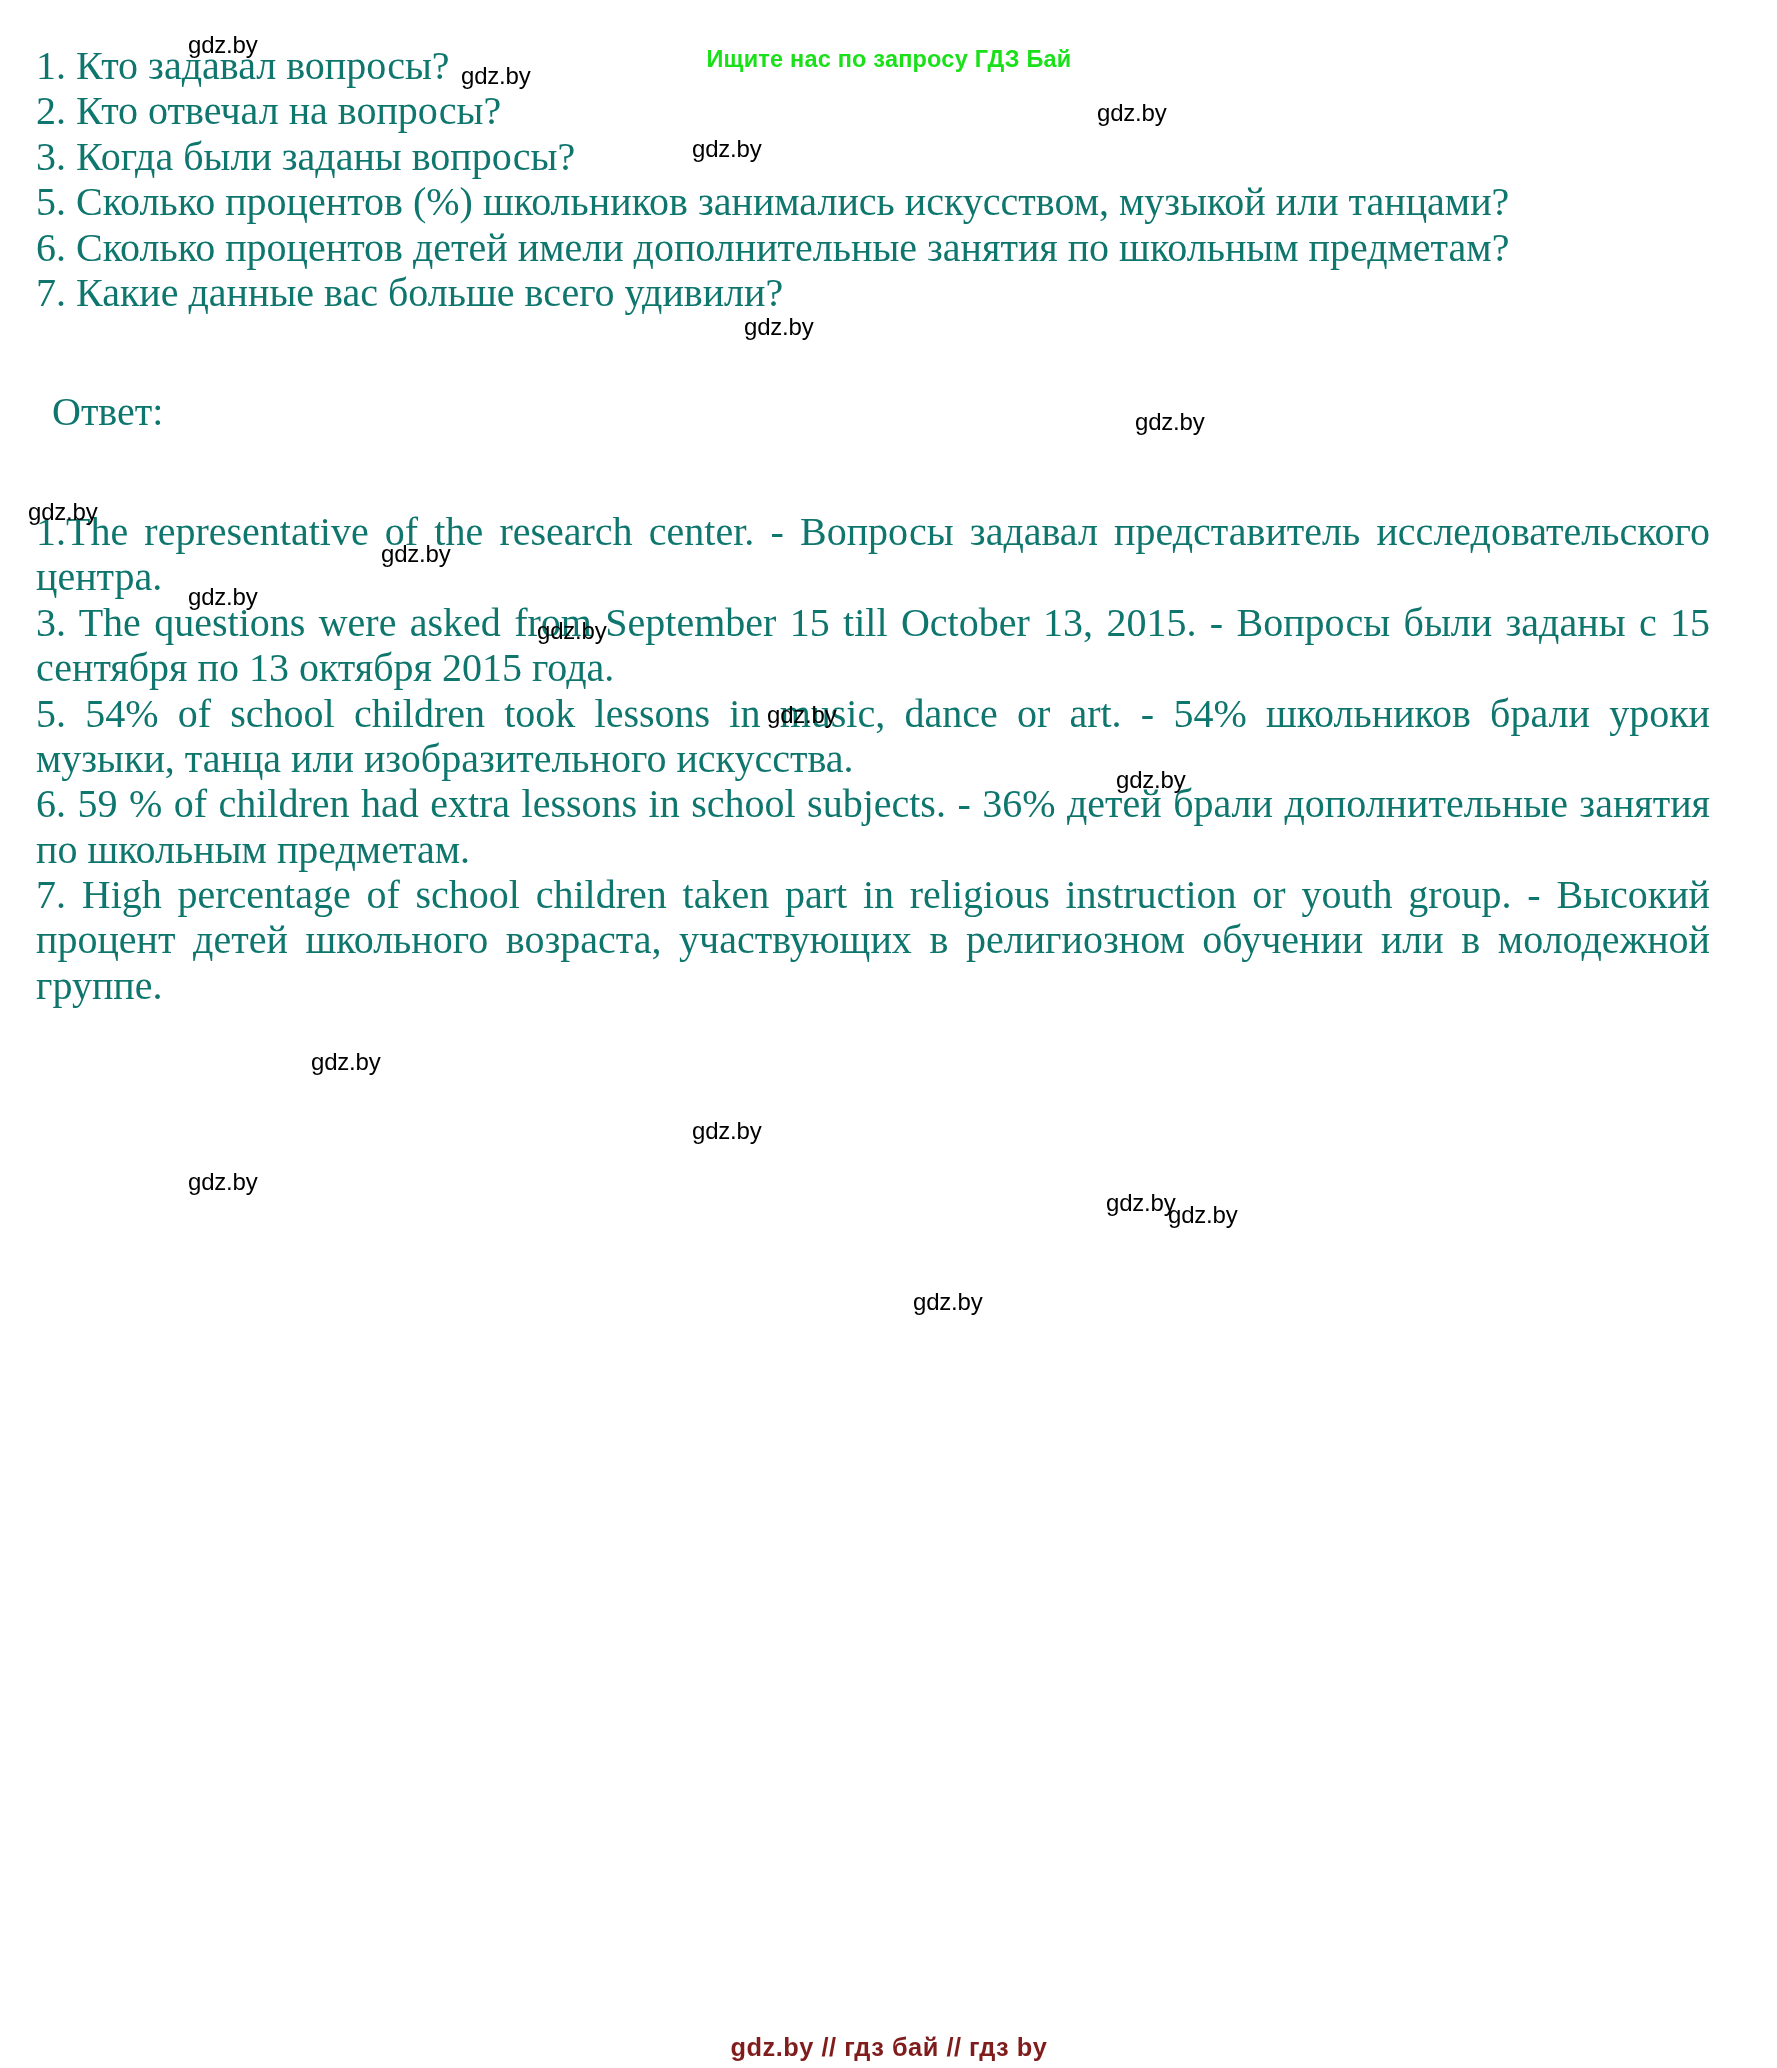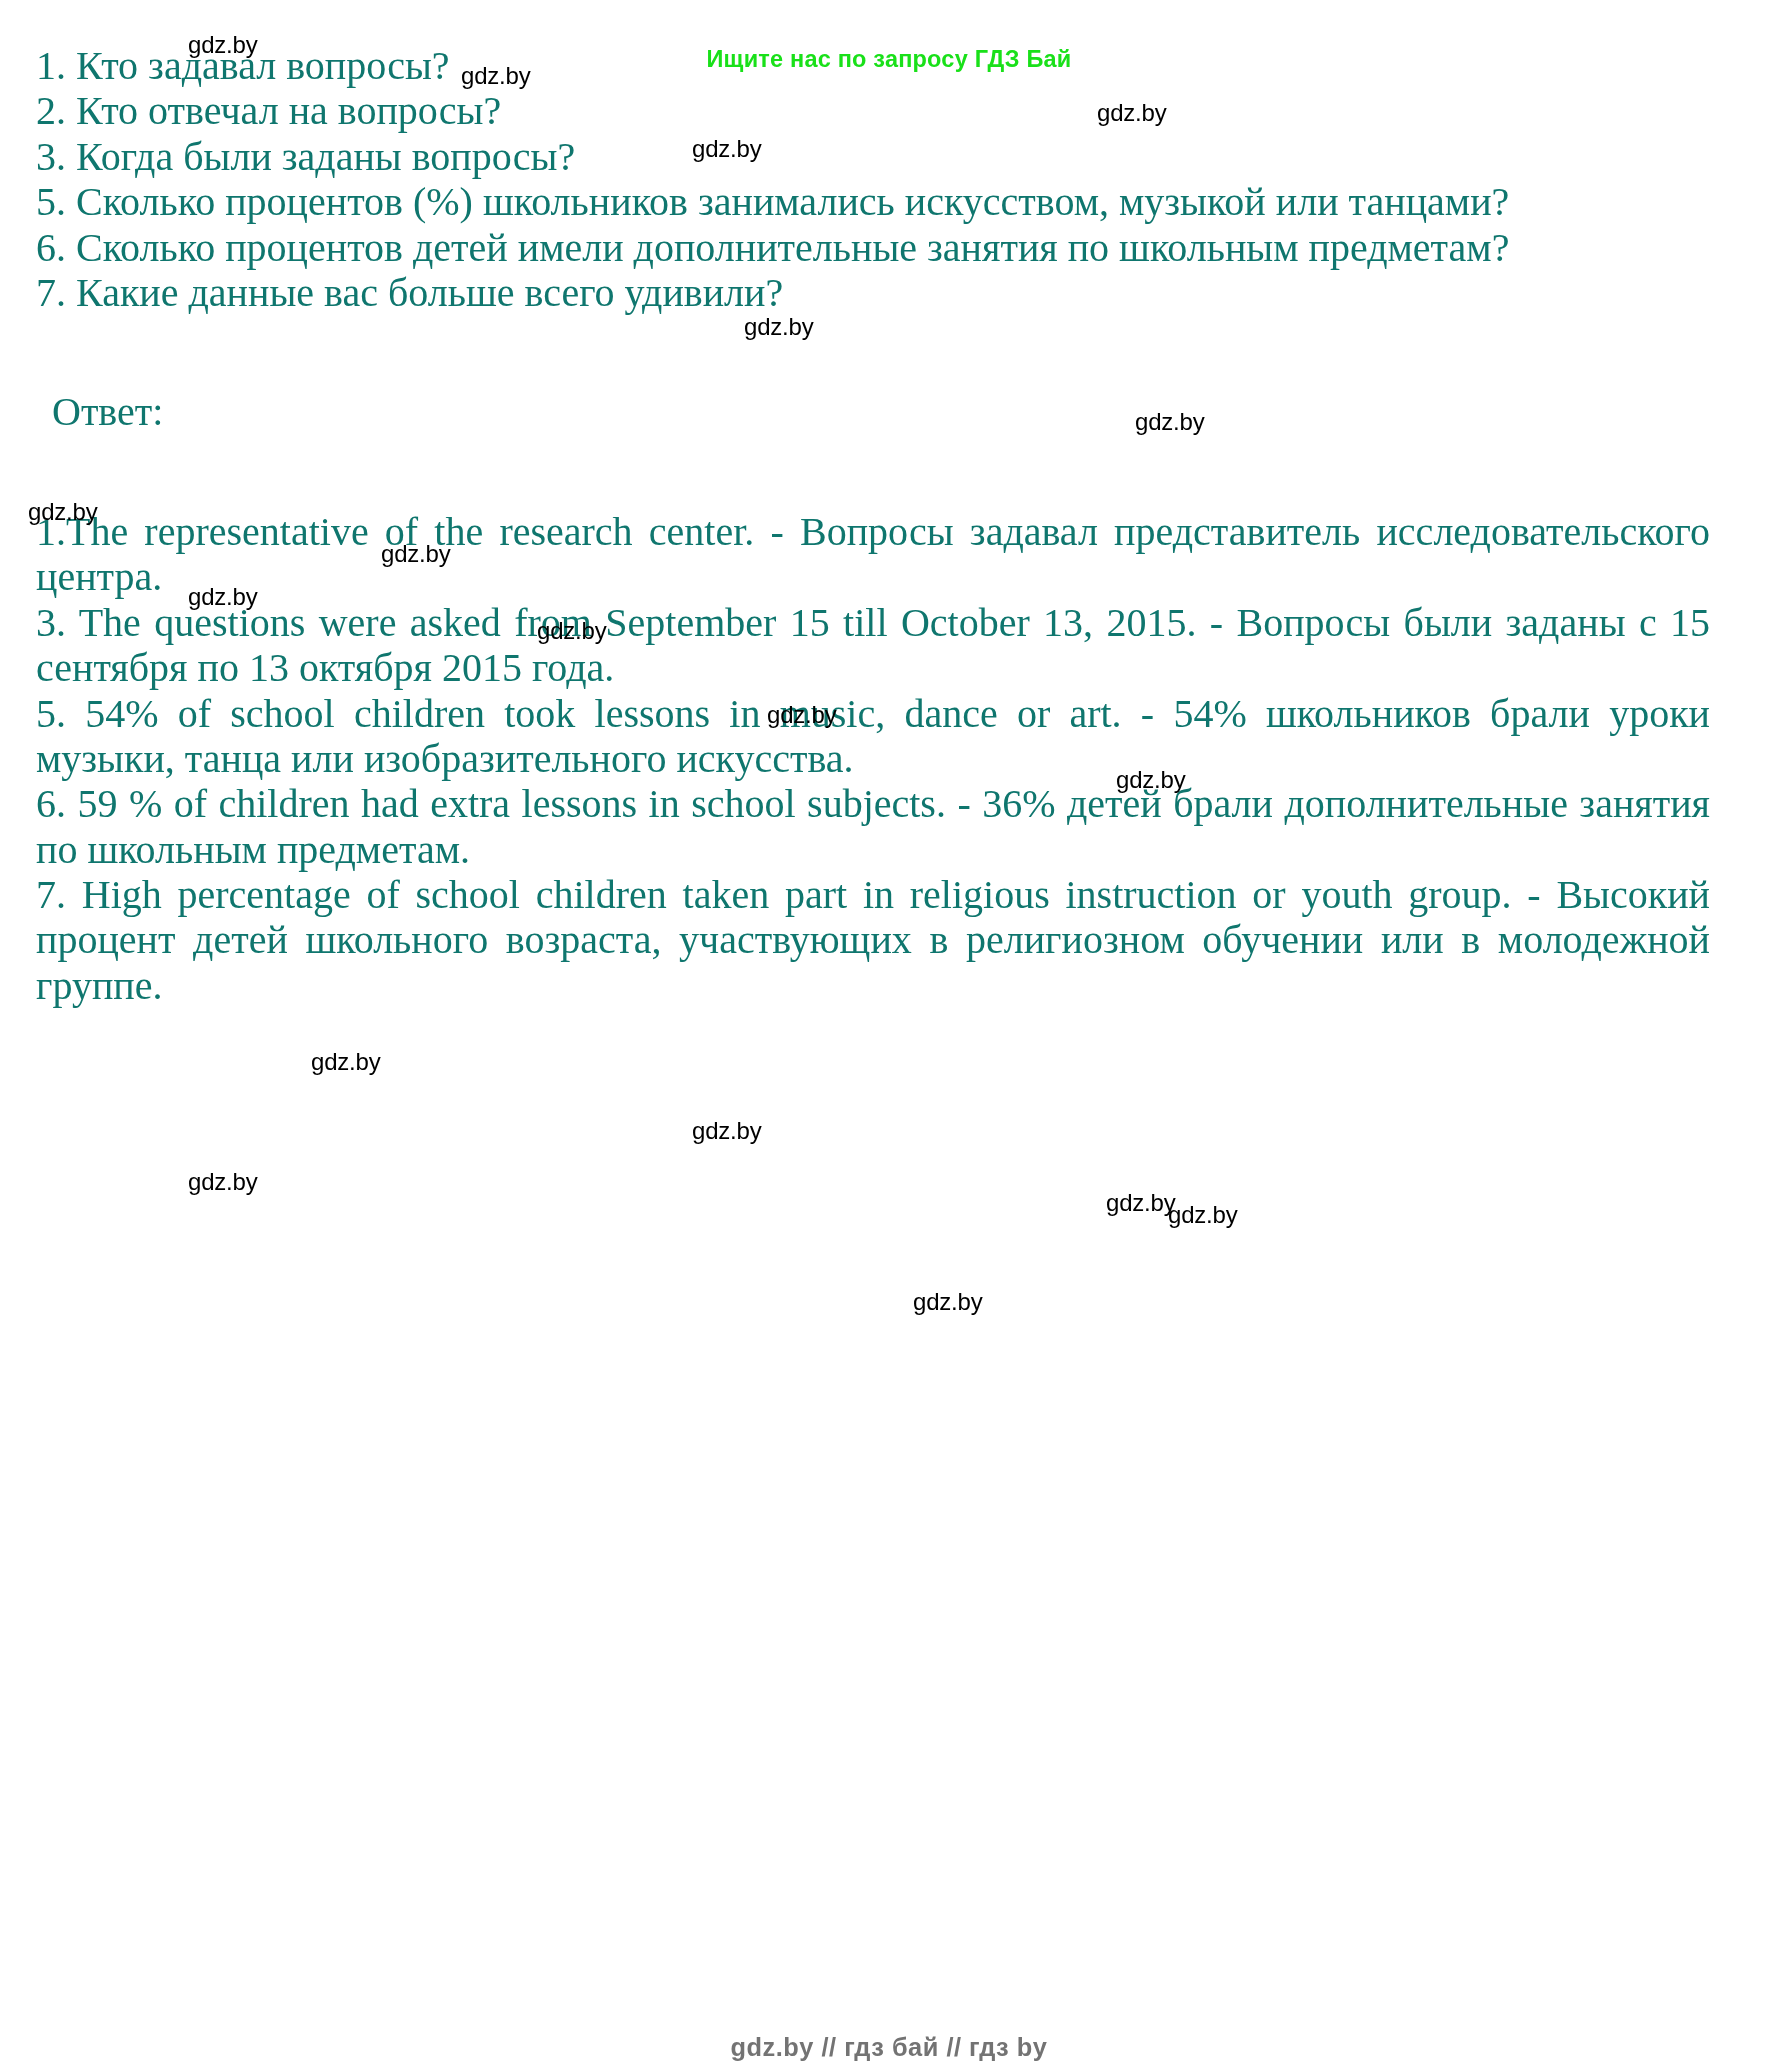--- a/index.html
+++ b/index.html
@@ -71,21 +71,21 @@
     pointer-events: none;
   }
 
   
   #footer {
     position: absolute;
     left: 0;
     bottom: 7.5px;
     width: 1778px;
     text-align: center;
-    color: #737373;
+    color: #7f1d1d;
     font-family: "Liberation Sans", "DejaVu Sans", sans-serif;
     font-weight: bold;
     font-size: 25.4px;
     white-space: nowrap;
     letter-spacing: 0.5px;
   }
 </style>
 </head>
 <body>
 

